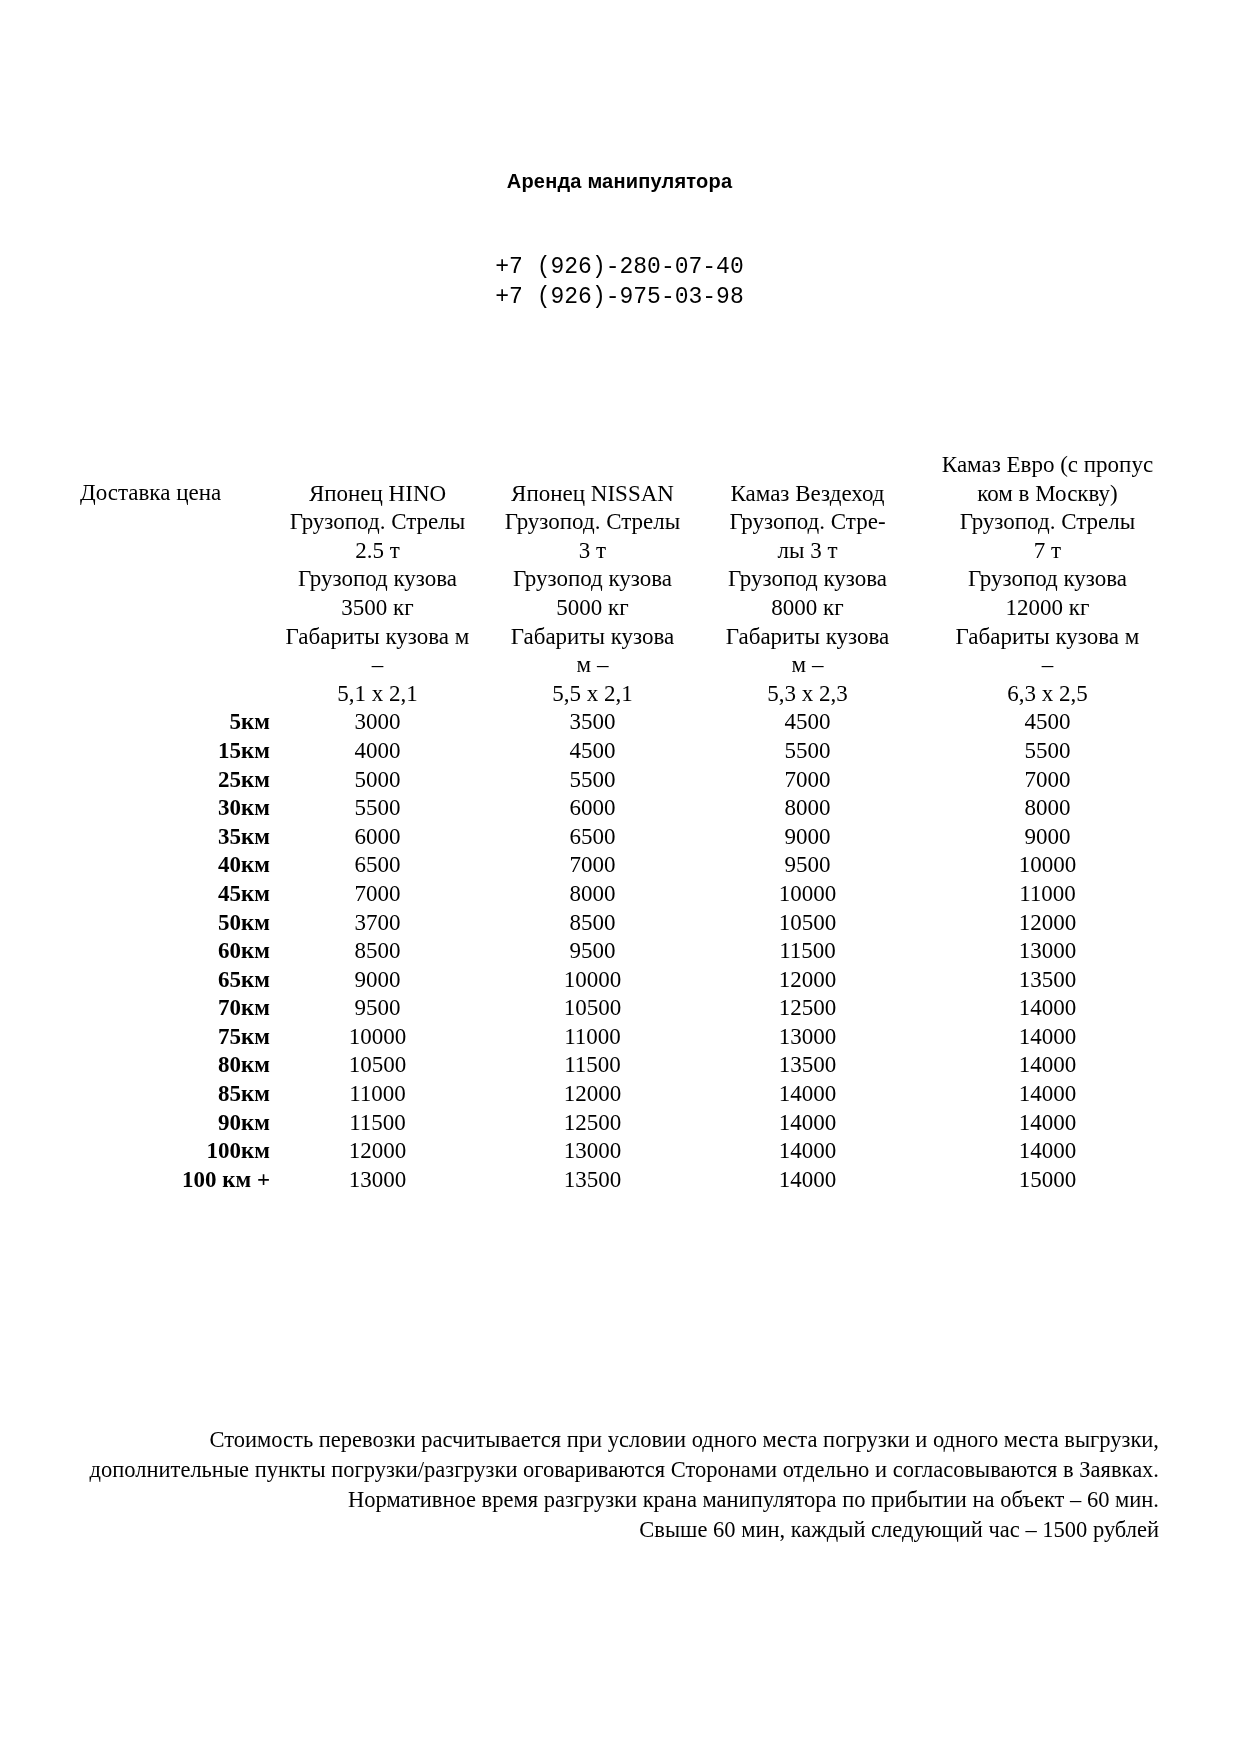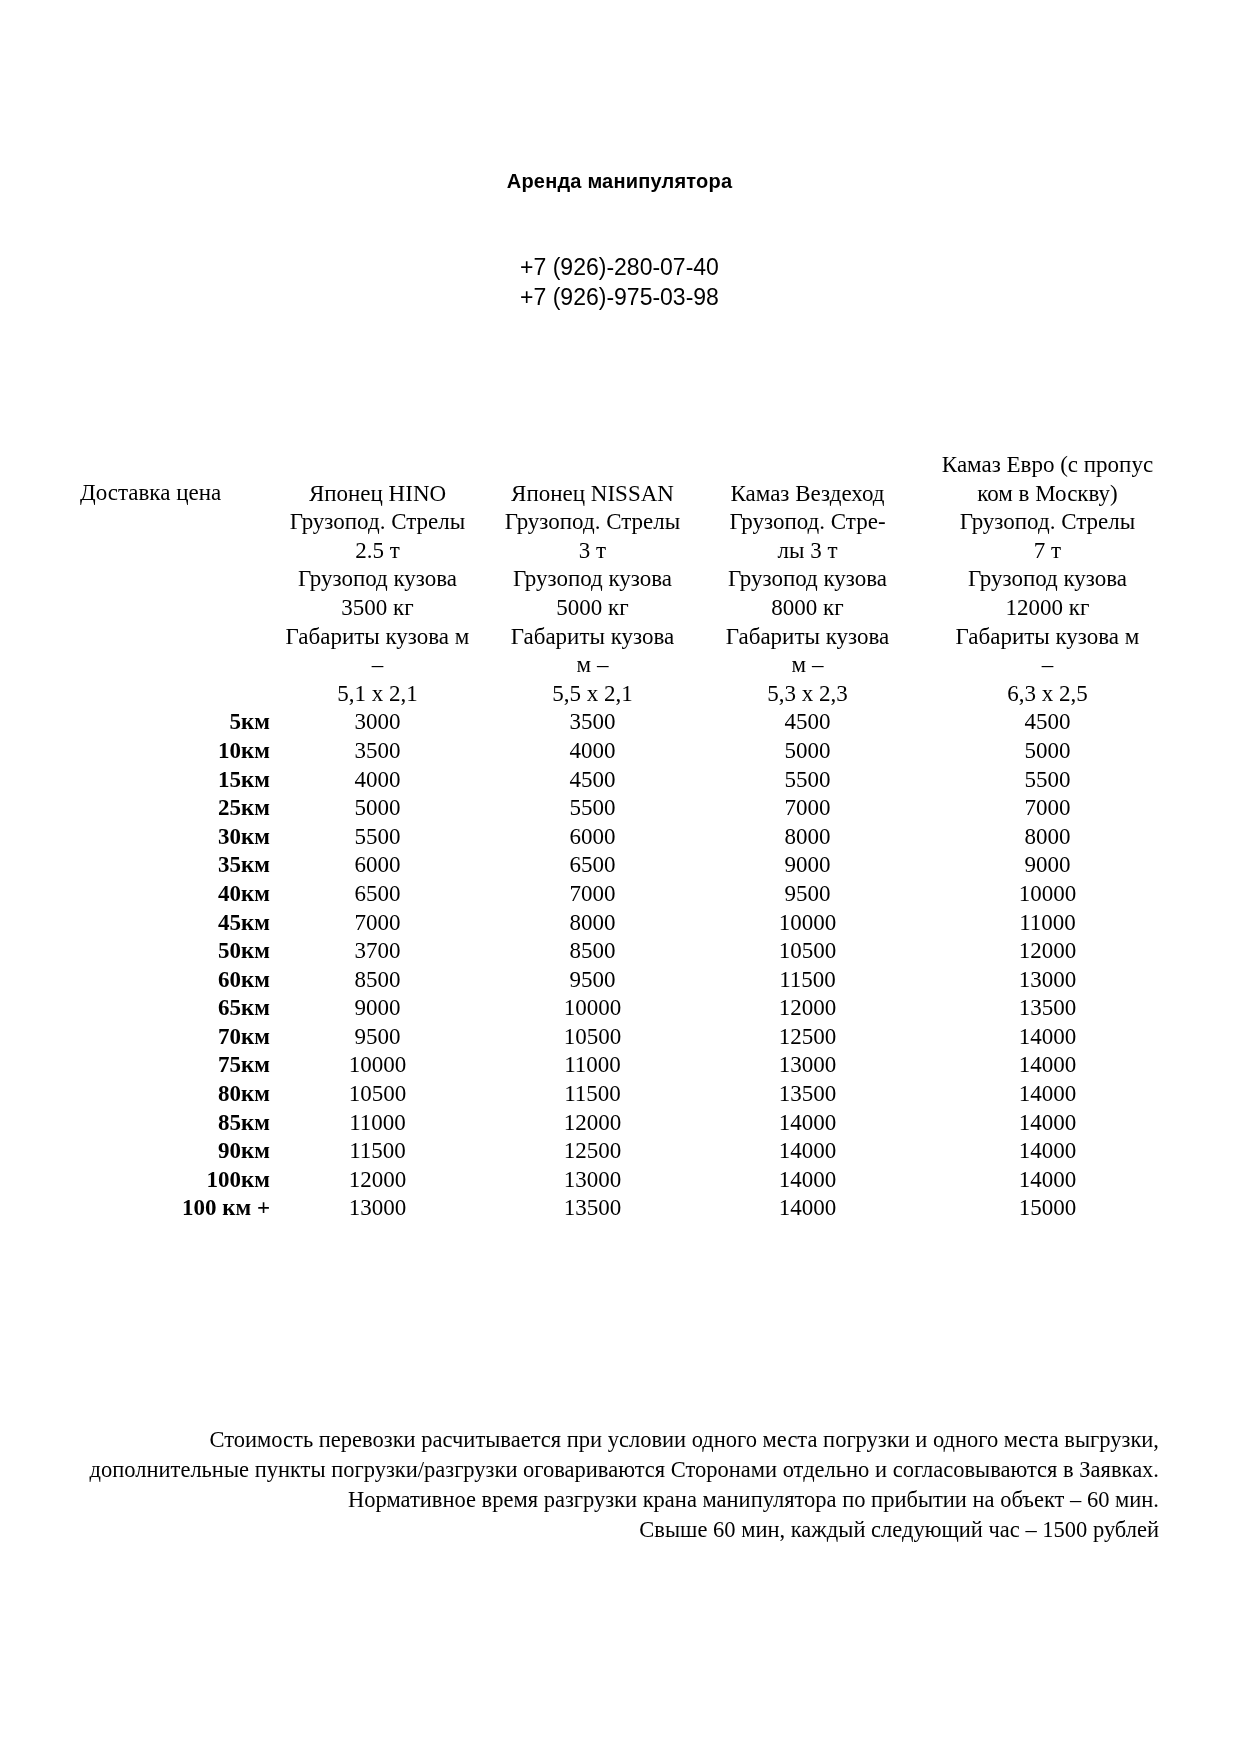--- a/index.html
+++ b/index.html
@@ -24,21 +24,21 @@
       font-weight: bold;
       font-size: 20px;
       letter-spacing: 0.2px;
     }
     .phones {
       position: absolute;
       top: 252px;
       left: 0;
       width: 1239px;
       text-align: center;
-      font-family: Liberation Sans, sans-serif;
+      font-family: Liberation Mono, monospace;
       font-size: 23px;
       line-height: 30px;
     }
     .phone { display: block; }
 
     .table-wrap {
       position: absolute;
       top: 451px;
       left: 80px;
       width: 1100px;
@@ -158,27 +158,20 @@
     </thead>
     <tbody id="price-body">
         <tr>
           <td class="dist">5км</td>
           <td class="price">3000</td>
           <td class="price">3500</td>
           <td class="price">4500</td>
           <td class="price">4500</td>
         </tr>
         <tr>
-          <td class="dist">10км</td>
-          <td class="price">3500</td>
-          <td class="price">4000</td>
-          <td class="price">5000</td>
-          <td class="price">5000</td>
-        </tr>
-        <tr>
           <td class="dist">15км</td>
           <td class="price">4000</td>
           <td class="price">4500</td>
           <td class="price">5500</td>
           <td class="price">5500</td>
         </tr>
         <tr>
           <td class="dist">25км</td>
           <td class="price">5000</td>
           <td class="price">5500</td>

